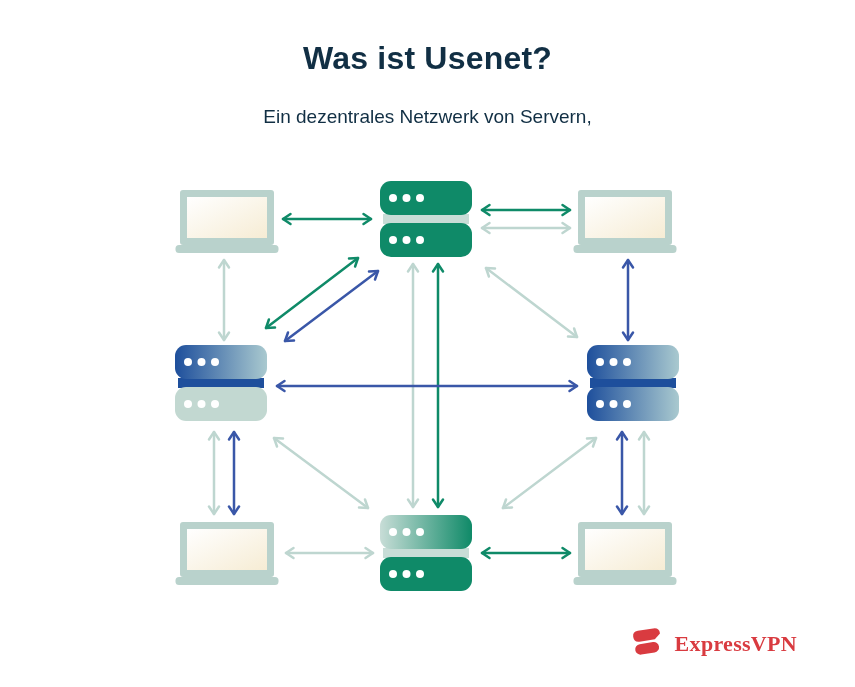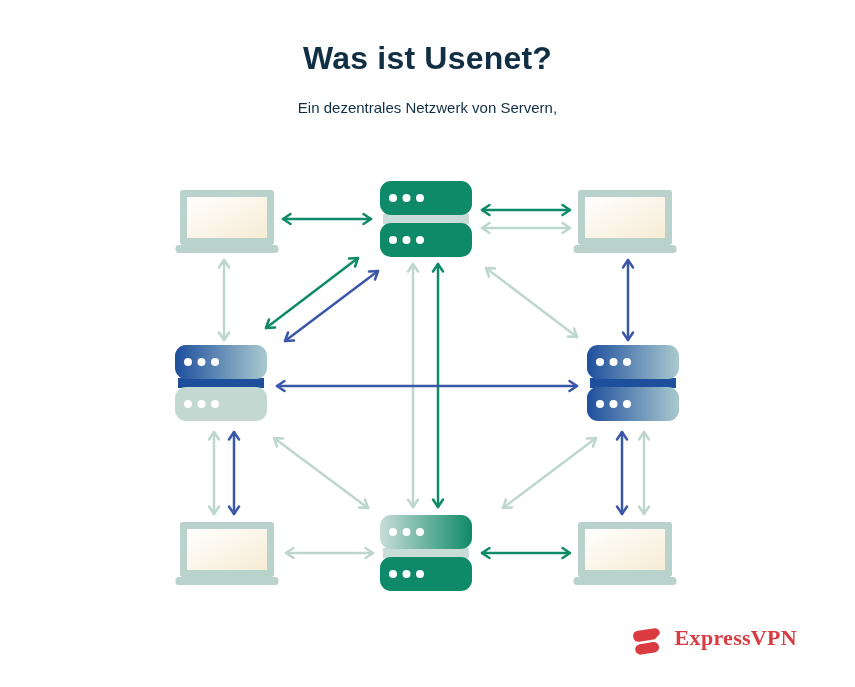--- a/index.html
+++ b/index.html
@@ -6,41 +6,41 @@
   body{
     width:855px;height:687px;
     background:var(--c-bg,#fff);
     font-family:"Liberation Sans", sans-serif;
     position:relative;overflow:hidden;
   }
   .canvas{position:absolute;inset:0;width:855px;height:687px;}
   svg.diagram{position:absolute;left:0;top:0;}
   header{position:absolute;left:0;top:0;width:100%;text-align:center;z-index:2;}
   h1.title{
-    margin:40px 0 20px 0;
+    margin:40px 0 26px 0;
     font-size:32px;font-weight:600;letter-spacing:.2px;
     color:var(--c-title,#112f44);
   }
   .subtitle{
-    font-size:15px;font-weight:500;line-height:1.45;
+    font-size:19px;font-weight:500;line-height:1.45;
     color:var(--c-title,#112f44);
   }
   .arrow{fill:none;stroke-width:2.5;stroke-linecap:round;stroke-linejoin:round;}
   .stroke-green{stroke:var(--c-green);}
   .stroke-blue{stroke:var(--c-blue);}
   .stroke-light{stroke:var(--c-light);}
   .stop-white{stop-color:#ffffff;}
   .stop-cream{stop-color:var(--c-cream);}
   .stop-darkblue{stop-color:var(--c-dark-blue);}
   .stop-bluefade{stop-color:var(--c-blue-fade);}
   .stop-green{stop-color:var(--c-green);}
   .stop-bandlight{stop-color:var(--c-band-light);}
   .brand{
     position:absolute;right:58px;bottom:30px;z-index:2;
-    display:flex;align-items:flex-start;gap:11px;
+    display:flex;align-items:flex-end;gap:11px;
   }
   .brand-text{
     font-family:"Liberation Serif", serif;
     font-size:22px;font-weight:600;letter-spacing:.3px;
     color:var(--c-red,#d93b40);
   }
 </style>
 </head>
 <body>
 

